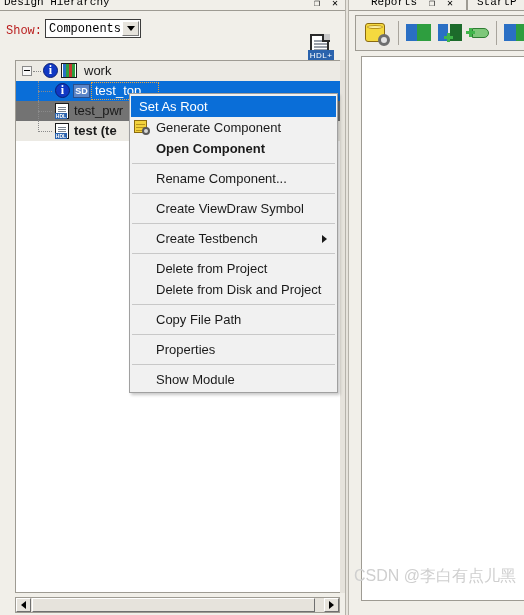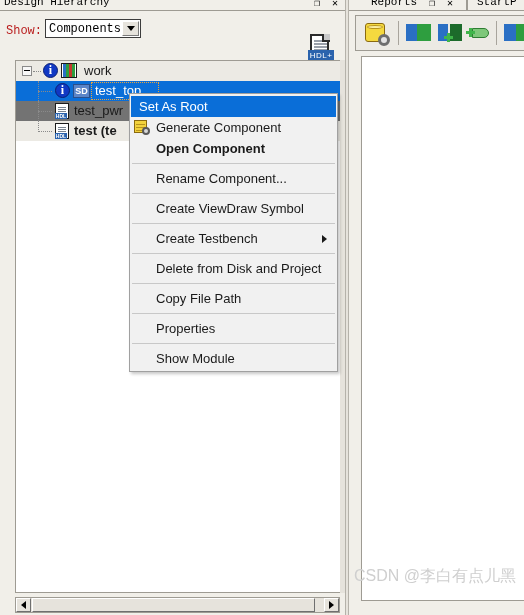--- a/index.html
+++ b/index.html
@@ -723,20 +723,23 @@
       <span>Create ViewDraw Symbol</span>
     </div>
     <div class="ctx-sep"></div>
 
     <div class="ctx-item">
       <span>Create Testbench</span>
       <span class="submenu-arrow"></span>
     </div>
     <div class="ctx-sep"></div>
 
+    <div class="ctx-item">
+      <span>Delete from Project</span>
+    </div>
 
     <div class="ctx-item">
       <span>Delete from Disk and Project</span>
     </div>
     <div class="ctx-sep"></div>
 
     <div class="ctx-item">
       <span>Copy File Path</span>
     </div>
     <div class="ctx-sep"></div>

